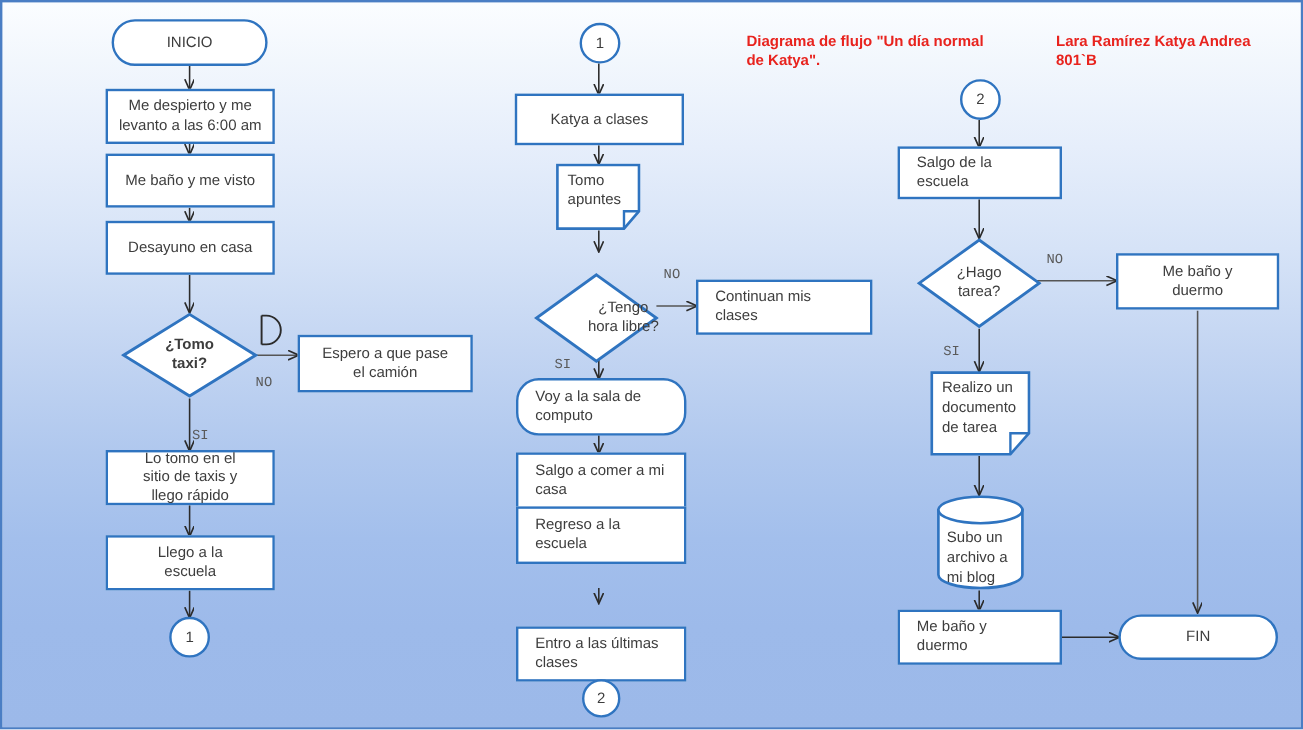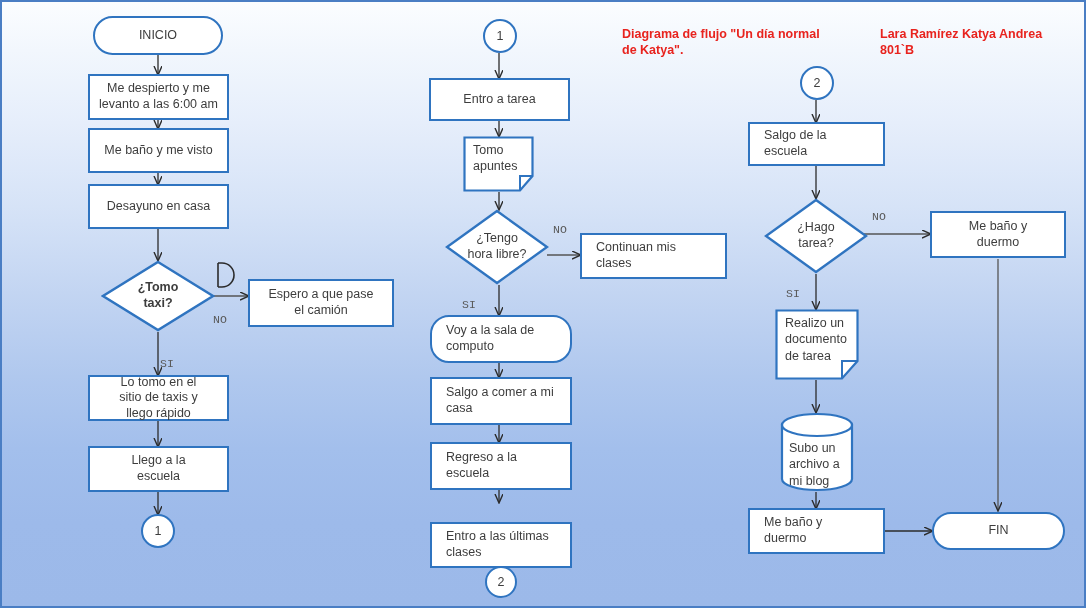--- a/index.html
+++ b/index.html
@@ -222,52 +222,52 @@
 sitio de taxis y
 llego rápido</div>
 
   <div class="node center" style="left:86px; top:444px; width:141px; height:46px;">Llego a la
 escuela</div>
 
   <div class="connector" style="left:139px; top:512px; width:34px; height:34px;">1</div>
 
   <div class="connector" style="left:481px; top:17px; width:34px; height:34px;">1</div>
 
-  <div class="node center" style="left:427px; top:76px; width:141px; height:43px;">Entro a tarea</div>
+  <div class="node center" style="left:427px; top:76px; width:141px; height:43px;">Katya a clases</div>
 
   <div class="docshape" style="left:461px; top:134px; width:71px; height:56px;">
     <svg width="71" height="56" viewBox="0 0 71 56" xmlns="http://www.w3.org/2000/svg">
       <path d="M1.5,1.5 L69.5,1.5 L69.5,40 L57,54.5 L1.5,54.5 Z" fill="#ffffff" stroke="#2f74c0" stroke-width="2.2"></path>
       <path d="M69.5,40 L57,40 L57,54.5" fill="none" stroke="#2f74c0" stroke-width="2"></path>
     </svg>
     <div class="dtext">Tomo
 apuntes</div>
   </div>
 
-  <div class="decision" style="left:443px; top:207px; width:104px; height:76px;">
+  <div class="decision" style="left:443px; top:225px; width:104px; height:76px;justify-content:flex-end;">
     <svg width="104" height="76" viewBox="0 0 104 76" xmlns="http://www.w3.org/2000/svg">
       <polygon points="52,2 102,38 52,74 2,38" fill="#ffffff" stroke="#2f74c0" stroke-width="2.4"></polygon>
     </svg>
     <div class="dlabel">¿Tengo
 hora libre?</div>
   </div>
 
   <div class="edgelabel" style="left:551px; top:221px;">NO</div>
   <div class="edgelabel" style="left:460px; top:296px;">SI</div>
 
   <div class="node left midpad" style="left:578px; top:231px; width:147px; height:46px;">Continuan mis
 clases</div>
 
   <div class="node left midpad" style="left:428px; top:313px; width:142px; height:48px;border-radius:19px;">Voy a la sala de
 computo</div>
 
   <div class="node left midpad" style="left:428px; top:375px; width:142px; height:48px;">Salgo a comer a mi
 casa</div>
 
-  <div class="node left midpad" style="left:428px; top:440px; width:142px; height:48px;">Regreso a la escuela</div>
+  <div class="node left midpad" style="left:428px; top:420px; width:142px; height:48px;">Regreso a la escuela</div>
 
   <div class="node left midpad" style="left:428px; top:500px; width:142px; height:46px;margin-top:20px;">Entro a las últimas
 clases</div>
 
   <div class="connector" style="left:483px; top:564px; width:32px; height:32px;">2</div>
 
   <div class="connector" style="left:798px; top:64px; width:34px; height:34px;">2</div>
 
   <div class="node left midpad" style="left:746px; top:120px; width:137px; height:44px;">Salgo de la
 escuela</div>

